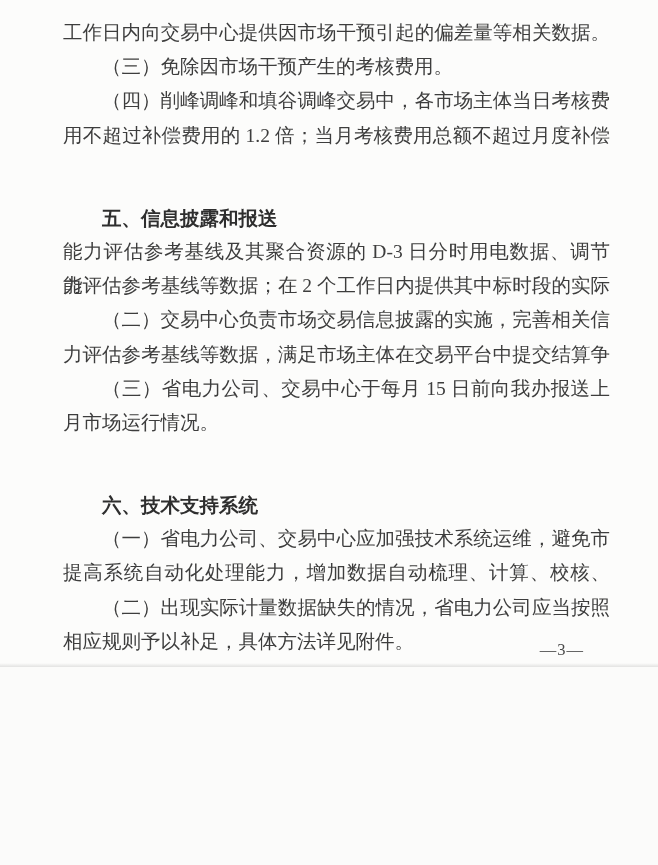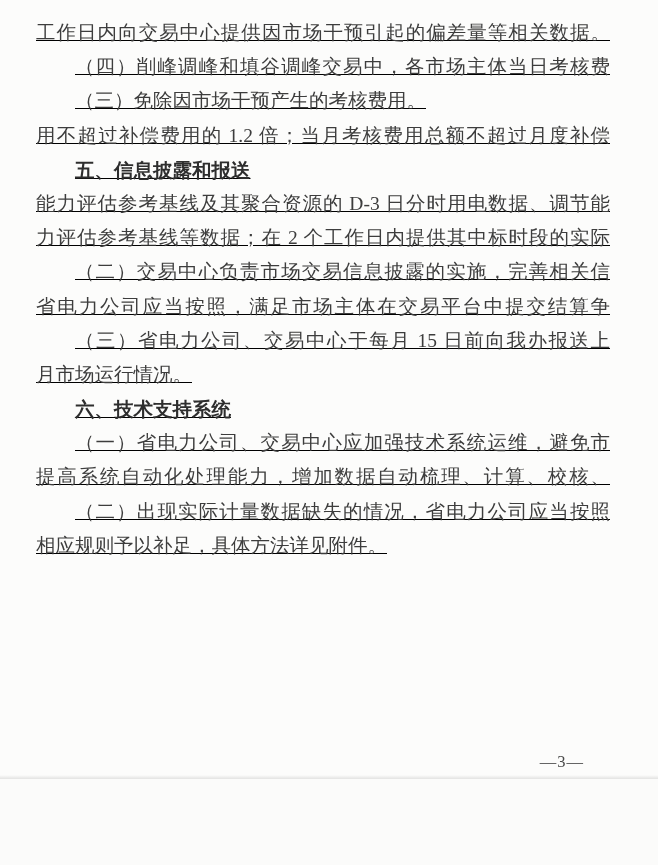--- a/index.html
+++ b/index.html
@@ -4,24 +4,23 @@
 <style>
   * { margin: 0; padding: 0; box-sizing: border-box; }
   html, body {
     width: 658px; height: 865px;
     background: #fbfbfa;
     font-family: "Liberation Serif", "DejaVu Serif", serif;
     overflow: hidden;
   }
   .page {
     position: relative;
-    width: 658px; height: 779px;
+    width: 658px; height: 667px;
     background: #fcfcfb;
-    padding: 16px 48px 0 36px;
-    text-decoration: underline;
+    padding: 16px 48px 0 63px;
   }
   
   .page::after {
     content: "";
     position: absolute; left: 0; right: 0; bottom: 0; height: 4px;
     background: linear-gradient(to bottom, rgba(0,0,0,0), rgba(0,0,0,0.10));
     pointer-events: none;
   }
   .line {
     font-size: 19.5px;
@@ -34,44 +33,45 @@
   .line.fill {
     white-space: normal;
     text-align: justify;
     text-align-last: justify;
   }
   .line.first { padding-left: 39px; } 
   .line.heading {
     font-family: "Liberation Sans", "DejaVu Sans", sans-serif;
     font-weight: bold;
     color: var(--heading-color, #2e2e2e);
+    margin-top: 48px;
   }
   .page-number {
     position: absolute;
     right: 74px;
     bottom: 7px;
     font-size: 16.5px;
     letter-spacing: 1px;
     color: var(--page-number-color, #4a4a4a);
   }
 </style>
 </head>
 <body>
 
 <div class="page" style="background: rgb(252, 252, 251);">
   <div class="content" id="doc-content">
       <div class="line cont fill">工作日内向交易中心提供因市场干预引起的偏差量等相关数据。</div>
+      <div class="line para first">（三）免除因市场干预产生的考核费用。</div>
       <div class="line para first fill">（四）削峰调峰和填谷调峰交易中，各市场主体当日考核费</div>
-      <div class="line para first">（三）免除因市场干预产生的考核费用。</div>
       <div class="line para fill">用不超过补偿费用的 1.2 倍；当月考核费用总额不超过月度补偿</div>
       <div class="line heading first">五、信息披露和报送</div>
       <div class="line para fill">能力评估参考基线及其聚合资源的 D-3 日分时用电数据、调节能</div>
       <div class="line para fill">力评估参考基线等数据；在 2 个工作日内提供其中标时段的实际</div>
       <div class="line para first fill">（二）交易中心负责市场交易信息披露的实施，完善相关信</div>
-      <div class="line para fill">省电力公司应当按照，满足市场主体在交易平台中提交结算争</div>
+      <div class="line para fill">力评估参考基线等数据，满足市场主体在交易平台中提交结算争</div>
       <div class="line para first fill">（三）省电力公司、交易中心于每月 15 日前向我办报送上</div>
       <div class="line para">月市场运行情况。</div>
       <div class="line heading first">六、技术支持系统</div>
       <div class="line para first fill">（一）省电力公司、交易中心应加强技术系统运维，避免市</div>
       <div class="line para fill">提高系统自动化处理能力，增加数据自动梳理、计算、校核、</div>
       <div class="line para first fill">（二）出现实际计量数据缺失的情况，省电力公司应当按照</div>
       <div class="line para">相应规则予以补足，具体方法详见附件。</div>
     </div>
   <div class="page-number">—3—</div>
 </div>

